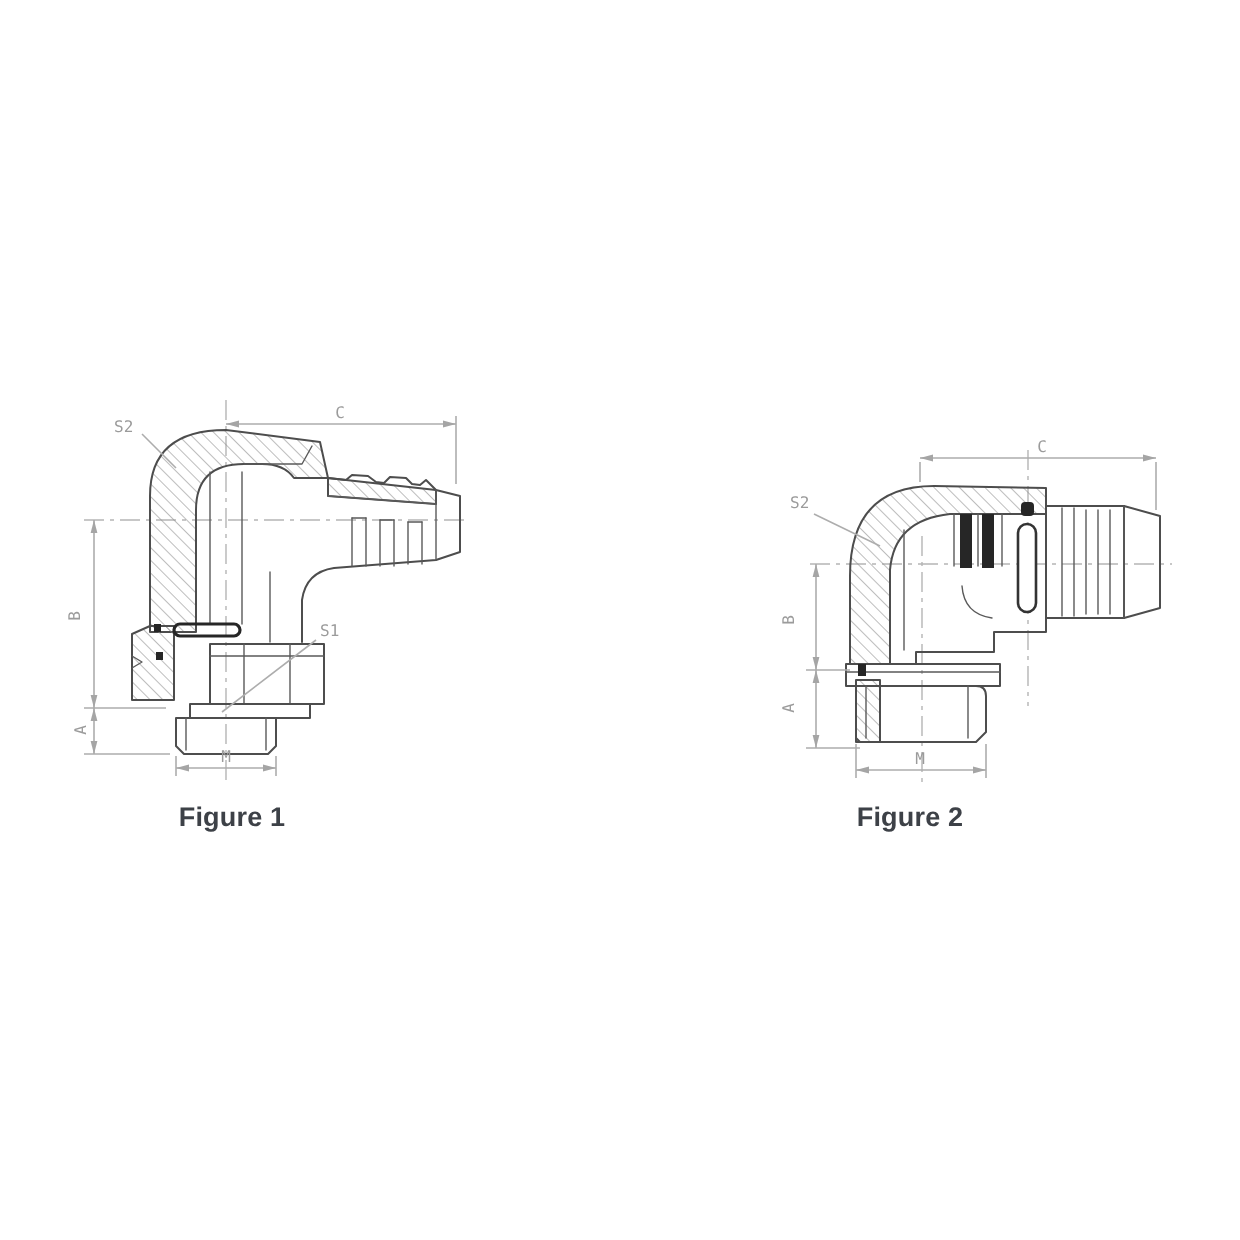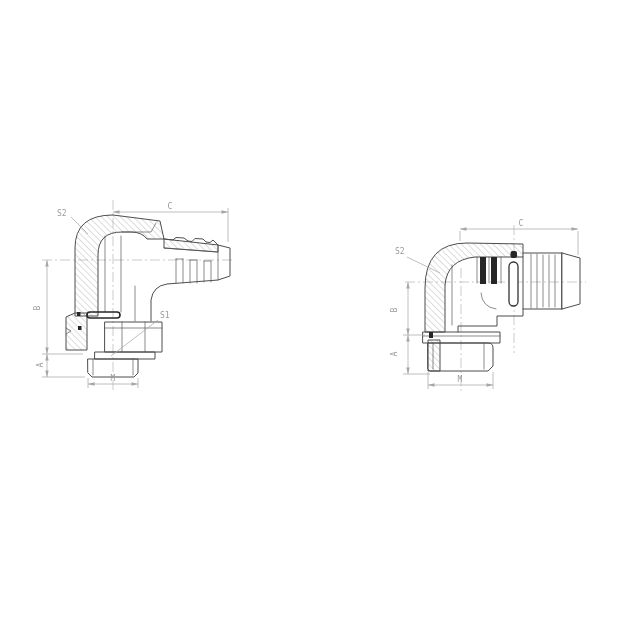--- a/index.html
+++ b/index.html
@@ -179,14 +179,16 @@
 
     <g>
       <text class="lbl" x="10" y="41">S2</text>
       <text class="lbl" x="136" y="13" text-anchor="middle">C</text>
       <text class="lbl" x="12" y="97" text-anchor="middle" transform="rotate(-90 12 97)">B</text>
       <text class="lbl" x="12" y="141" text-anchor="middle" transform="rotate(-90 12 141)">A</text>
       <text class="lbl" x="75" y="169" text-anchor="middle">M</text>
     </g>
   </svg>
 
+  <div id="cap1" class="cap">Figure 1</div>
+  <div id="cap2" class="cap">Figure 2</div>
 
 </div>
 
 </body></html>

